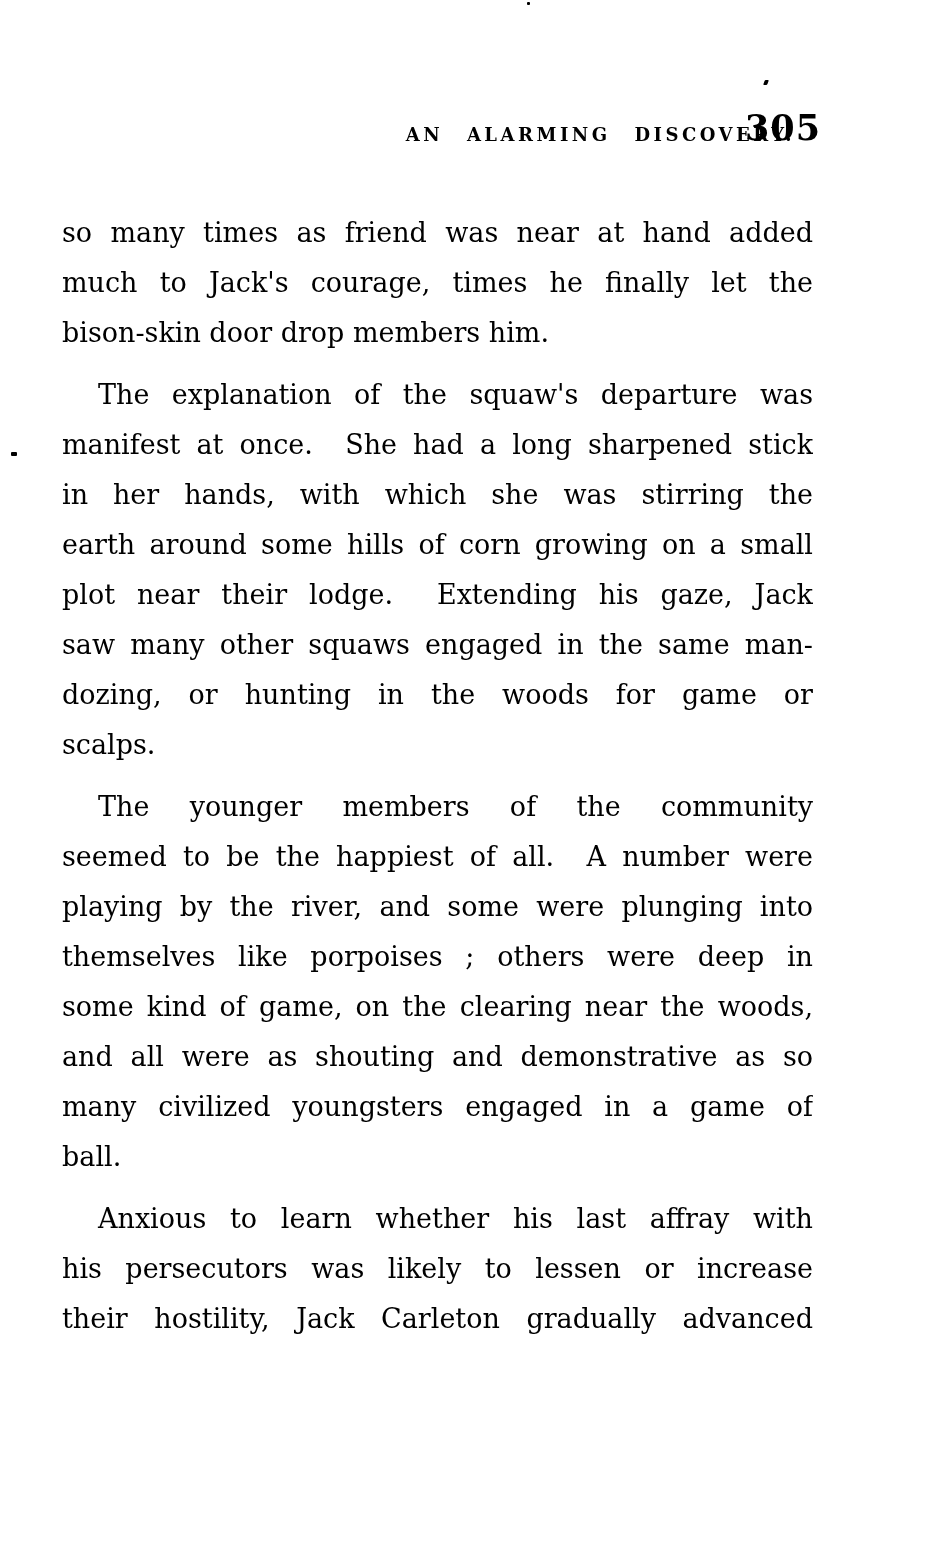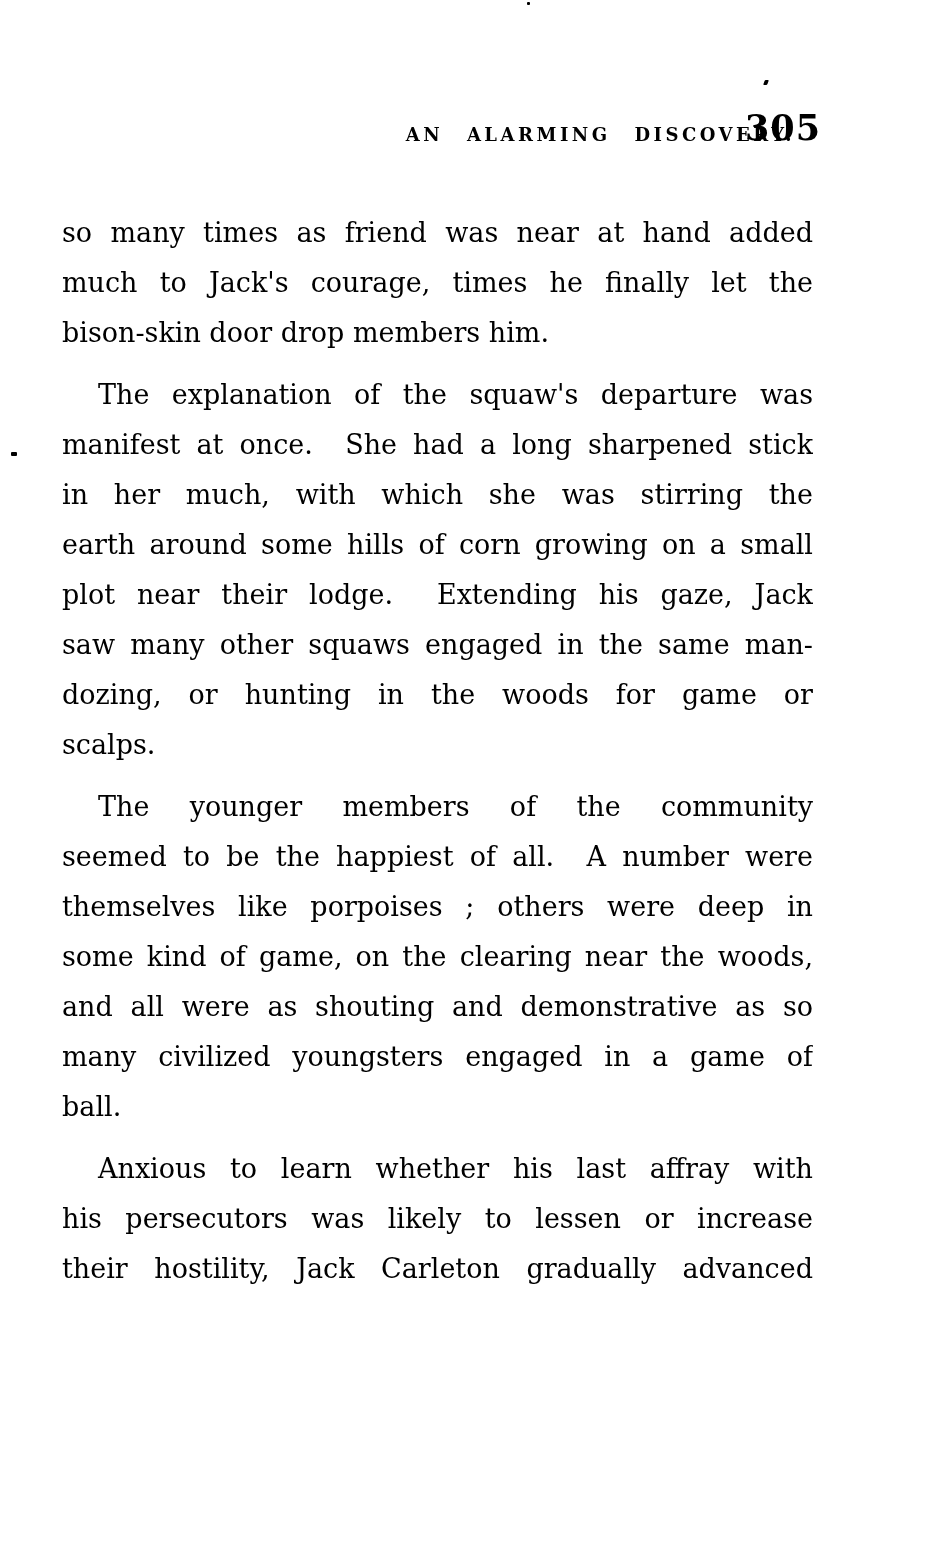--- a/index.html
+++ b/index.html
@@ -106,31 +106,32 @@
 
     <div class="paragraph">
       <div class="line">so many times as friend was near at hand added</div>
       <div class="line">much to Jack's courage, times he finally let the</div>
       <div class="line short">bison-skin door drop members him.</div>
     </div>
 
     <div class="paragraph">
       <div class="line indent">The explanation of the squaw's departure was</div>
       <div class="line">manifest at once.&nbsp; She had a long sharpened stick</div>
-      <div class="line">in her much, with which she was stirring the</div>
+      <div class="line">in her hands, with which she was stirring the</div>
       <div class="line">earth around some hills of corn growing on a small</div>
       <div class="line">plot near their lodge.&nbsp; Extending his gaze, Jack</div>
       <div class="line">saw many other squaws engaged in the same man-</div>
       <div class="line">dozing, or hunting in the woods for game or</div>
       <div class="line short">scalps.</div>
     </div>
 
     <div class="paragraph">
       <div class="line indent">The younger members of the community</div>
       <div class="line">seemed to be the happiest of all.&nbsp; A number were</div>
+      <div class="line">playing by the river, and some were plunging into</div>
       <div class="line">themselves like porpoises ; others were deep in</div>
       <div class="line">some kind of game, on the clearing near the woods,</div>
       <div class="line">and all were as shouting and demonstrative as so</div>
       <div class="line">many civilized youngsters engaged in a game of</div>
       <div class="line short">ball.</div>
     </div>
 
     <div class="paragraph">
       <div class="line indent">Anxious to learn whether his last affray with</div>
       <div class="line">his persecutors was likely to lessen or increase</div>

